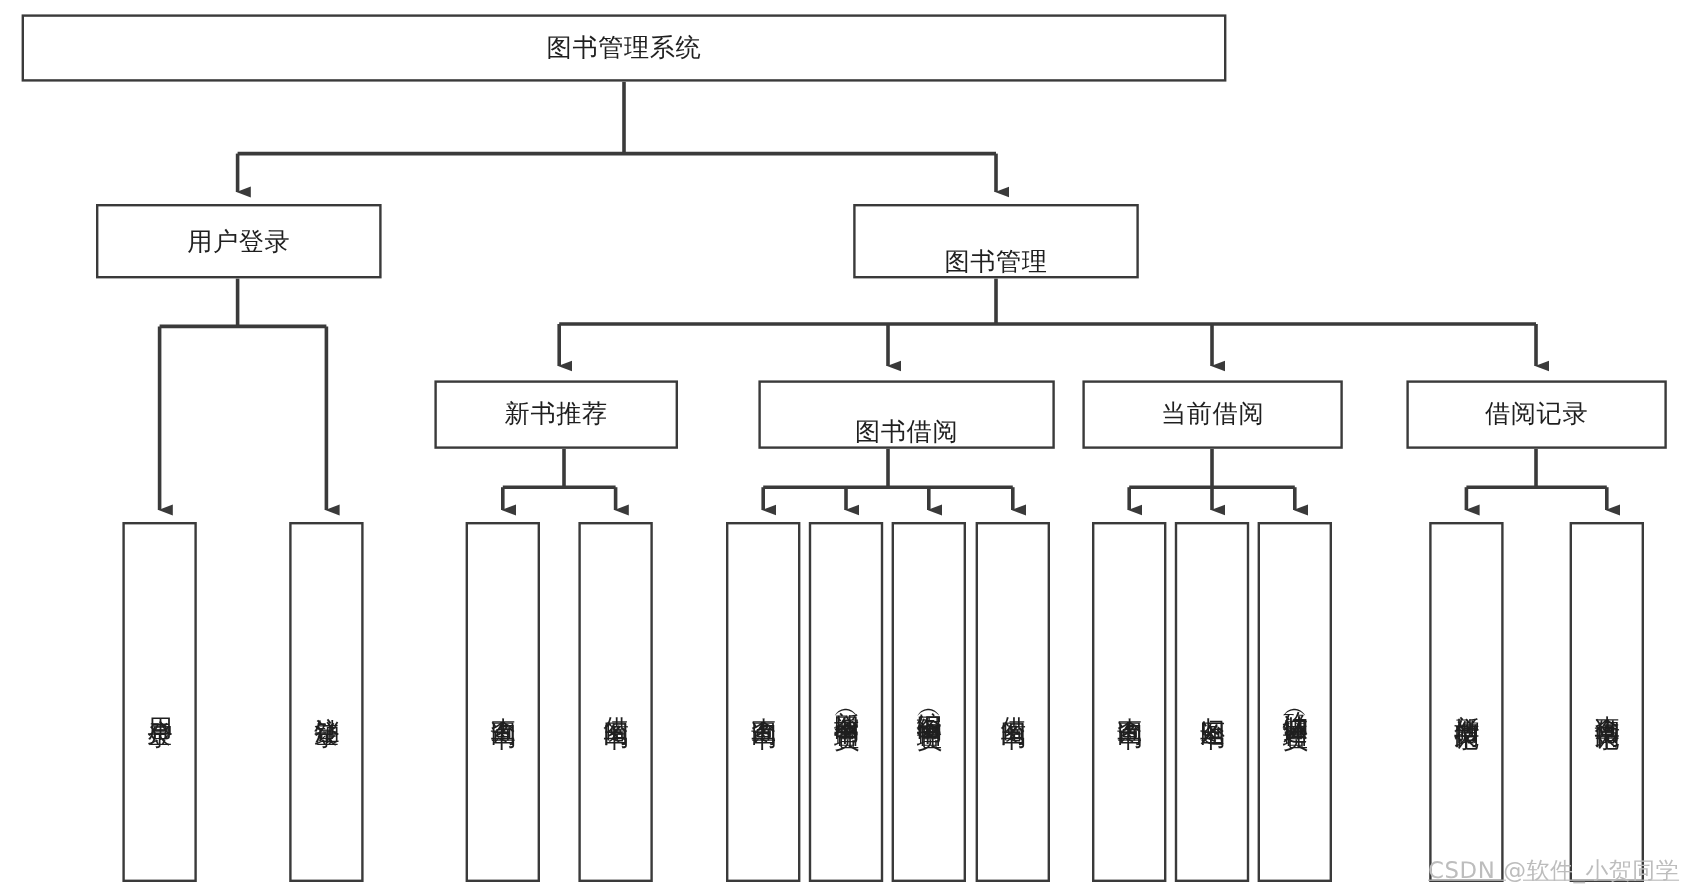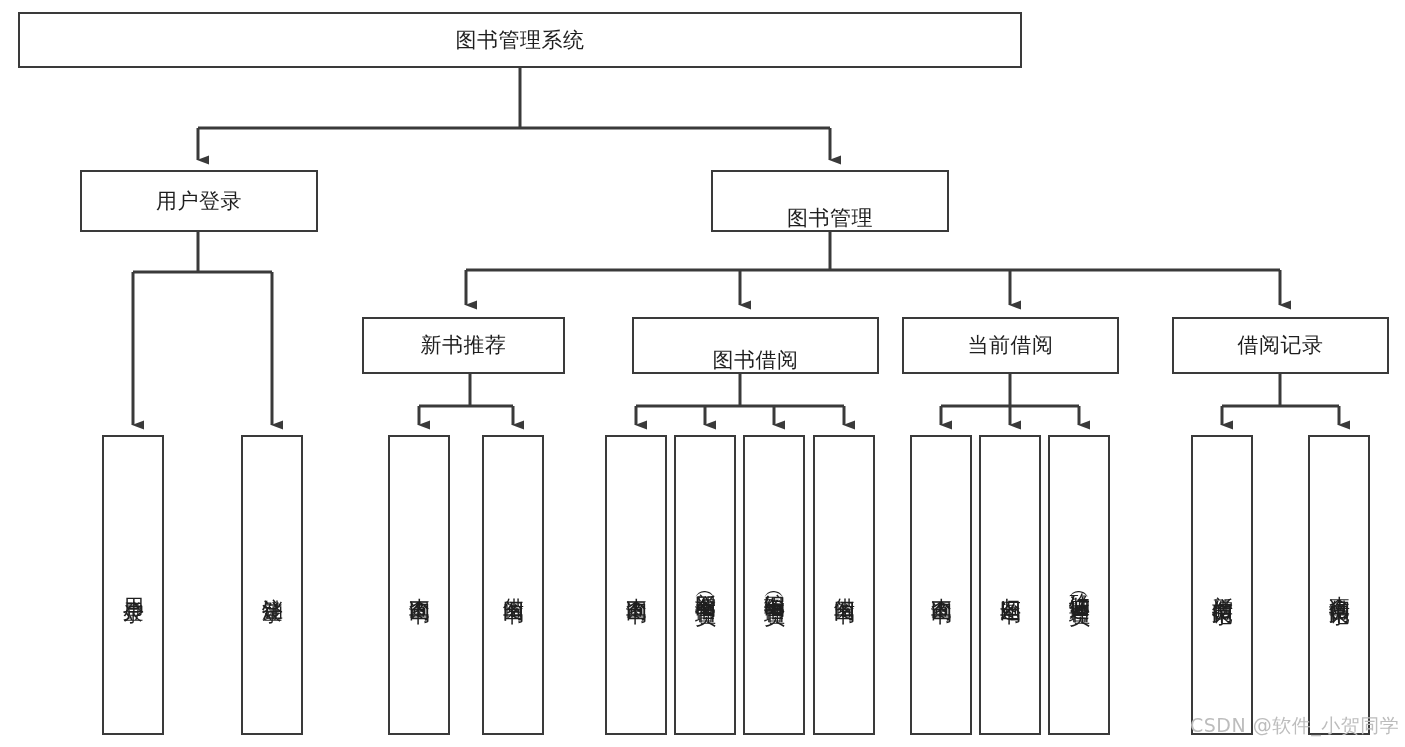--- a/index.html
+++ b/index.html
@@ -59,20 +59,21 @@
     white-space: normal;
     max-height: 100%;
   }
   .watermark {
     position: absolute;
     font-size: 19px;
     color: #bdbdbd;
     letter-spacing: 0.5px;
     white-space: nowrap;
     user-select: none;
+    text-decoration: underline;
   }
 </style>
 </head>
 <body>
 
 <div id="canvas">
 
   <svg class="connectors" viewBox="0 0 1405 747" xmlns="http://www.w3.org/2000/svg">
     <defs>
       <marker id="arrowhead" markerWidth="10" markerHeight="12" refX="5" refY="11" orient="auto" markerUnits="userSpaceOnUse">

